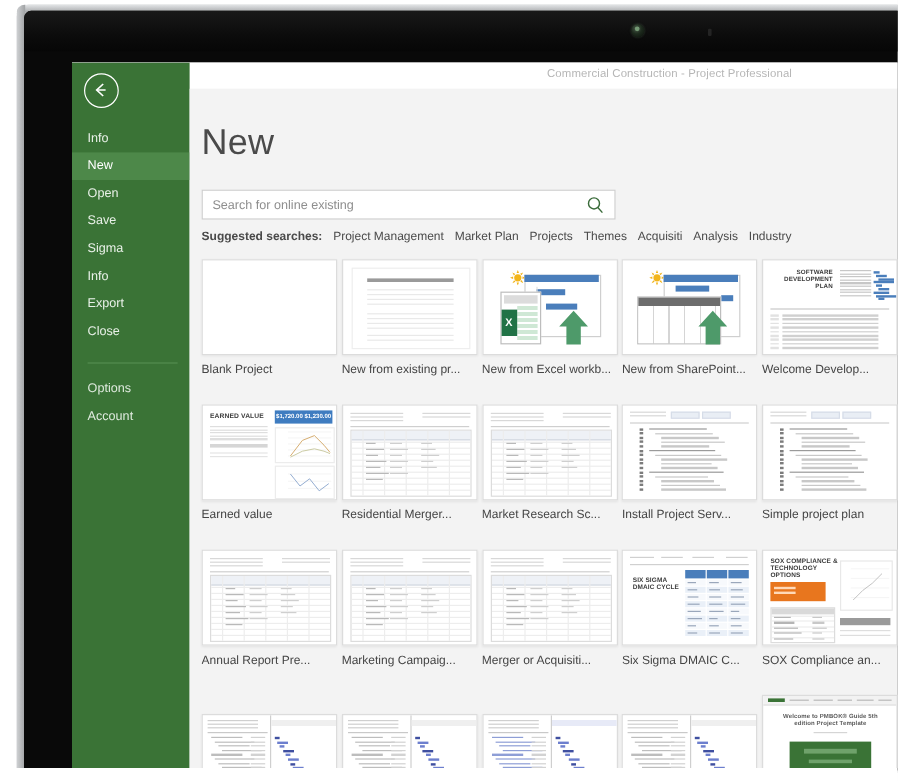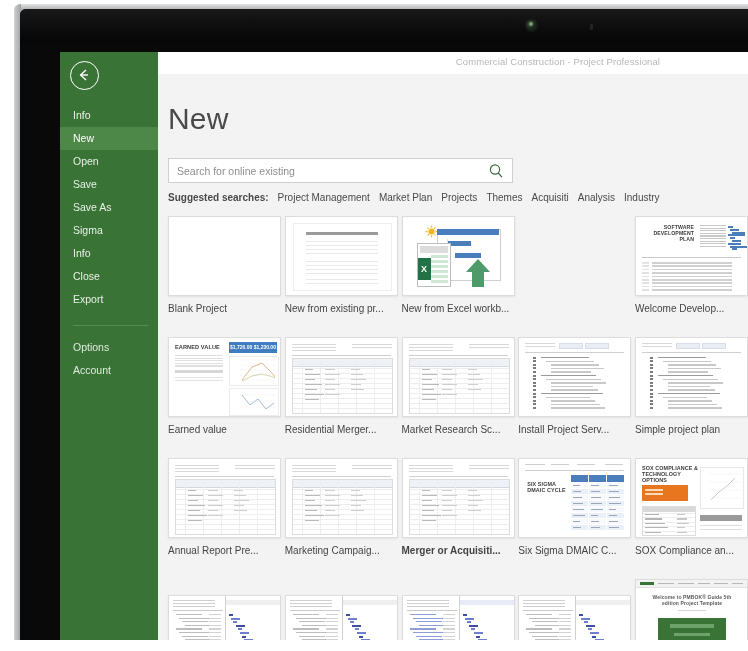--- a/index.html
+++ b/index.html
@@ -126,25 +126,24 @@
         <svg width="16" height="16" viewBox="0 0 16 16">
           <path d="M10 3 L4.6 8 L10 13" fill="none" stroke="#ffffff" stroke-width="1.4"></path>
           <line x1="4.6" y1="8" x2="12" y2="8" stroke="#ffffff" stroke-width="1.4"></line>
         </svg>
       </div>
       <div class="nav" id="nav-list">
           <div class="nav-item">Info</div>
           <div class="nav-item sel">New</div>
           <div class="nav-item">Open</div>
           <div class="nav-item">Save</div>
-          <div class="nav-item">Save As</div>
           <div class="nav-item">Sigma</div>
           <div class="nav-item">Info</div>
+          <div class="nav-item">Export</div>
           <div class="nav-item">Close</div>
-          <div class="nav-item">Export</div>
           <div class="nav-sep"></div>
           <div class="nav-item grp">Options</div>
           <div class="nav-item grp">Account</div>
         </div>
     </div>
 
     <div class="content">
       <div class="page-title">New</div>
 
       <div class="searchbox">
@@ -202,20 +201,46 @@
                   <div style="position:absolute;left:13px;top:11px;width:17px;height:29px;background:repeating-linear-gradient(180deg,#cfe8d5 0 3px,#fff 3px 5px)"></div>
                   <div style="position:absolute;left:0px;top:14px;width:13px;height:22px;background:#217346;color:#fff;font:700 9px 'Liberation Sans',sans-serif;text-align:center;line-height:22px;">X</div>
                 </div>
                 <div style="position: absolute; left: 60px; top: 40px; width: 30px; height: 32px;">
                   <svg width="30" height="32" viewBox="0 0 30 32">
                     <path d="M15 2 L27 15 H21 V30 H9 V15 H3 Z" fill="#4e9a6a"></path>
                   </svg>
                 </div>
               </div>
               <div class="tlabel">New from Excel workb...</div>
+            </div>
+            <div class="tcell" style="left: 350.25px;">
+              <div class="thumb">
+                <div style="position: absolute; left: 22px; top: 8px; width: 11px; height: 11px;">
+                  <svg width="13" height="13" viewBox="0 0 13 13">
+                    <g fill="#f2b51c">
+                      <circle cx="6.5" cy="6.5" r="3"></circle>
+                      <path d="M6.5 0l1 2.6h-2zM6.5 13l-1-2.6h2zM0 6.5l2.6-1v2zM13 6.5l-2.6 1v-2zM2 2l2.4 1.4-1.2 1.2zM11 11l-2.4-1.4 1.2-1.2zM2 11l1.4-2.4 1.2 1.2zM11 2l-1.4 2.4-1.2-1.2z"></path>
+                    </g>
+                  </svg>
+                </div>
+                <div class="" style="position: absolute; left: 34px; top: 12px; width: 62px; height: 50px; background: rgb(255, 255, 255); border: 1px solid rgb(207, 207, 207);"></div>
+                <div class="bar-b" style="left: 34px; top: 12px; width: 62px; height: 6px;"></div>
+                <div class="bar-b" style="left: 44px; top: 21px; width: 28px; height: 5px;"></div>
+                <div class="bar-b" style="left: 82px; top: 29px; width: 10px; height: 5px;"></div>
+                <div style="position: absolute; left: 12px; top: 30px; width: 68px; height: 38px; background: rgb(255, 255, 255); border: 1px solid rgb(189, 189, 189);">
+                  <div style="position:absolute;left:0;top:0;width:68px;height:7px;background:#6d6d6d"></div>
+                  <div style="position:absolute;left:0;top:7px;width:68px;height:31px;background:repeating-linear-gradient(90deg,#fff 0 12px,#d5d5d5 12px 13px)"></div>
+                </div>
+                <div style="position: absolute; left: 60px; top: 40px; width: 30px; height: 32px;">
+                  <svg width="30" height="32" viewBox="0 0 30 32">
+                    <path d="M15 2 L27 15 H21 V30 H9 V15 H3 Z" fill="#4e9a6a"></path>
+                  </svg>
+                </div>
+              </div>
+              <div class="tlabel">New from SharePoint...</div>
             </div>
             <div class="tcell" style="left: 467px;">
               <div class="thumb">
                 <div class="mini-t" style="left: 6px; top: 7px; width: 52px; font-size: 5.2px; text-align: right; color: rgb(59, 59, 59); white-space: normal;">SOFTWARE DEVELOPMENT PLAN</div>
                 <div class="txtline" style="left: 64px; top: 8px; width: 26px; height: 1.2px; background: rgb(199, 199, 199);"></div>
                 <div class="txtline" style="left: 64px; top: 10.6px; width: 26px; height: 1.2px; background: rgb(199, 199, 199);"></div>
                 <div class="txtline" style="left: 64px; top: 13.2px; width: 26px; height: 1.2px; background: rgb(199, 199, 199);"></div>
                 <div class="txtline" style="left: 64px; top: 15.8px; width: 26px; height: 1.2px; background: rgb(199, 199, 199);"></div>
                 <div class="txtline" style="left: 64px; top: 18.4px; width: 26px; height: 1.2px; background: rgb(199, 199, 199);"></div>
                 <div class="txtline" style="left: 64px; top: 21px; width: 26px; height: 1.2px; background: rgb(199, 199, 199);"></div>
@@ -552,21 +577,21 @@
                   <div style="position:absolute;left:32px;top:35px;width:15px;height:1.4px;background:#cfcfcf"></div>
                   <div style="position:absolute;left:58px;top:10px;width:9px;height:1.4px;background:#cfcfcf"></div>
                   <div style="position:absolute;left:58px;top:15px;width:12px;height:1.4px;background:#cfcfcf"></div>
                   <div style="position:absolute;left:58px;top:20px;width:15px;height:1.4px;background:#cfcfcf"></div>
                   <div style="position:absolute;left:58px;top:25px;width:10px;height:1.4px;background:#cfcfcf"></div>
                   <div style="position:absolute;left:58px;top:30px;width:13px;height:1.4px;background:#cfcfcf"></div>
                 </div>
               </div>
               <div class="tlabel">Annual Report Pre...</div>
             </div>
-            <div class="tcell" style="left: 233.5px; font-weight: bold;">
+            <div class="tcell" style="left: 233.5px;">
               <div class="thumb">
                 <div class="txtline" style="left: 6px; top: 6px; width: 44px; height: 1.2px; background: rgb(216, 216, 216);"></div>
                 <div class="txtline" style="left: 6px; top: 9px; width: 44px; height: 1.2px; background: rgb(216, 216, 216);"></div>
                 <div class="txtline" style="left: 6px; top: 12px; width: 44px; height: 1.2px; background: rgb(216, 216, 216);"></div>
                 <div class="txtline" style="left: 66px; top: 6px; width: 40px; height: 1.2px; background: rgb(216, 216, 216);"></div>
                 <div class="txtline" style="left: 66px; top: 9px; width: 40px; height: 1.2px; background: rgb(216, 216, 216);"></div>
                 <div class="" style="position: absolute; left: 6px; top: 17px; width: 99px; height: 1px; background: rgb(207, 207, 207);"></div>
                 <div style="position: absolute; left: 6px; top: 20px; width: 99px; height: 54px; background: rgb(255, 255, 255); border: 1px solid rgb(220, 220, 220);">
                   <div style="position:absolute;left:0;top:0;width:99px;height:7px;background:#eef1f6;border-bottom:1px solid #d3d8e0"></div>
                   <div style="position:absolute;left:0;top:9px;width:99px;height:1px;background:#ededed"></div>

